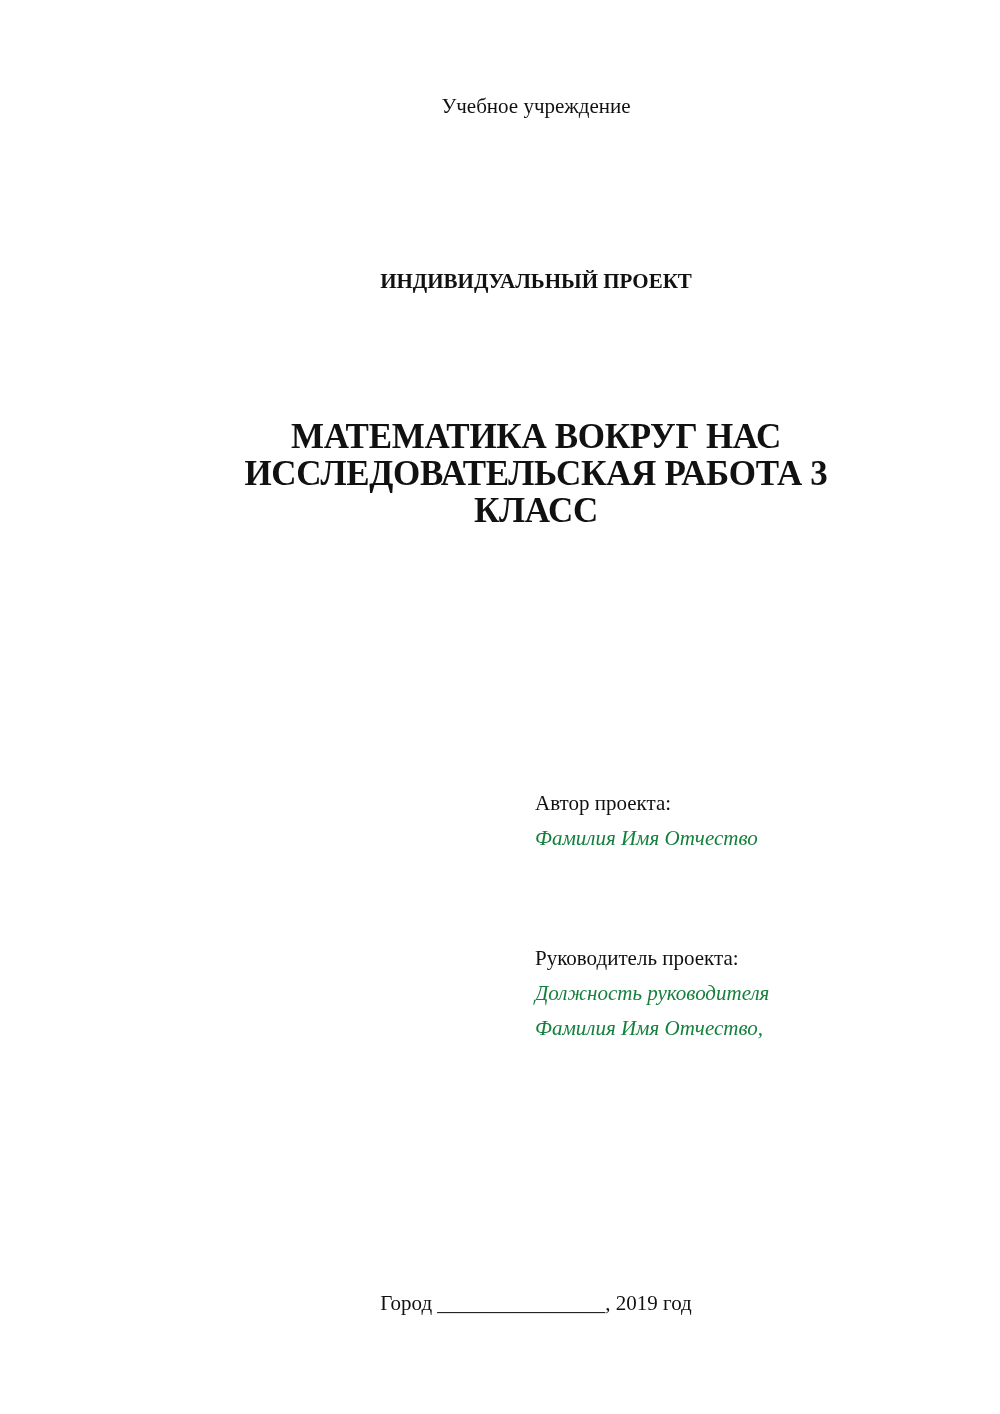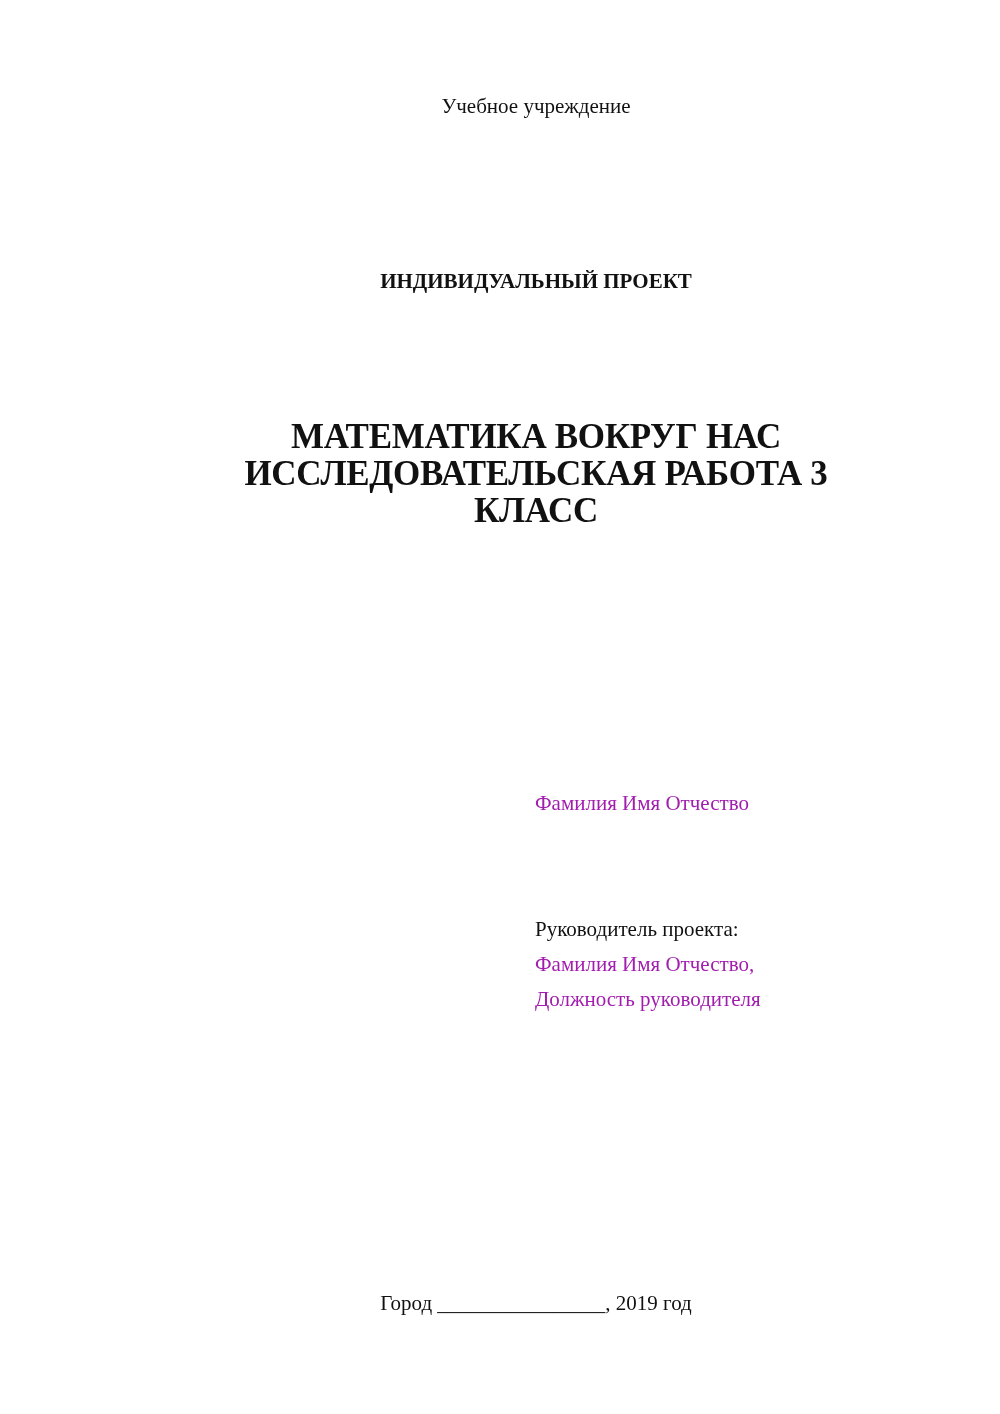--- a/index.html
+++ b/index.html
@@ -44,23 +44,23 @@
       letter-spacing: -0.3px;
     }
     .title div { white-space: nowrap; }
     .meta {
       left: 535px;
       font-size: 21px;
       line-height: 35px;
       white-space: nowrap;
     }
     .meta .label { color: #111111; }
-    .meta .value { color: #a21caf; }
+    .meta .value { color: #15803d; font-style: italic; }
     .author { top: 786px; }
-    .supervisor { top: 912px; }
+    .supervisor { top: 941px; }
     .city {
       top: 1289px;
       left: 0;
       width: 1072px;
       text-align: center;
       font-size: 21px;
       line-height: 28px;
       white-space: pre;
     }
   </style>
@@ -71,22 +71,23 @@
 
 <div class="abs project-type">ИНДИВИДУАЛЬНЫЙ ПРОЕКТ</div>
 
 <div class="abs title">
   <div>МАТЕМАТИКА ВОКРУГ НАС</div>
   <div>ИССЛЕДОВАТЕЛЬСКАЯ РАБОТА 3</div>
   <div>КЛАСС</div>
 </div>
 
 <div class="abs meta author">
+  <div class="label">Автор проекта:</div>
   <div class="value">Фамилия Имя Отчество</div>
 </div>
 
 <div class="abs meta supervisor">
   <div class="label">Руководитель проекта:</div>
+  <div class="value">Должность руководителя</div>
   <div class="value">Фамилия Имя Отчество,</div>
-  <div class="value">Должность руководителя</div>
 </div>
 
 <div class="abs city"><span>Город</span> <span>________________</span><span>, 2019 год</span></div>
 
 </body></html>

